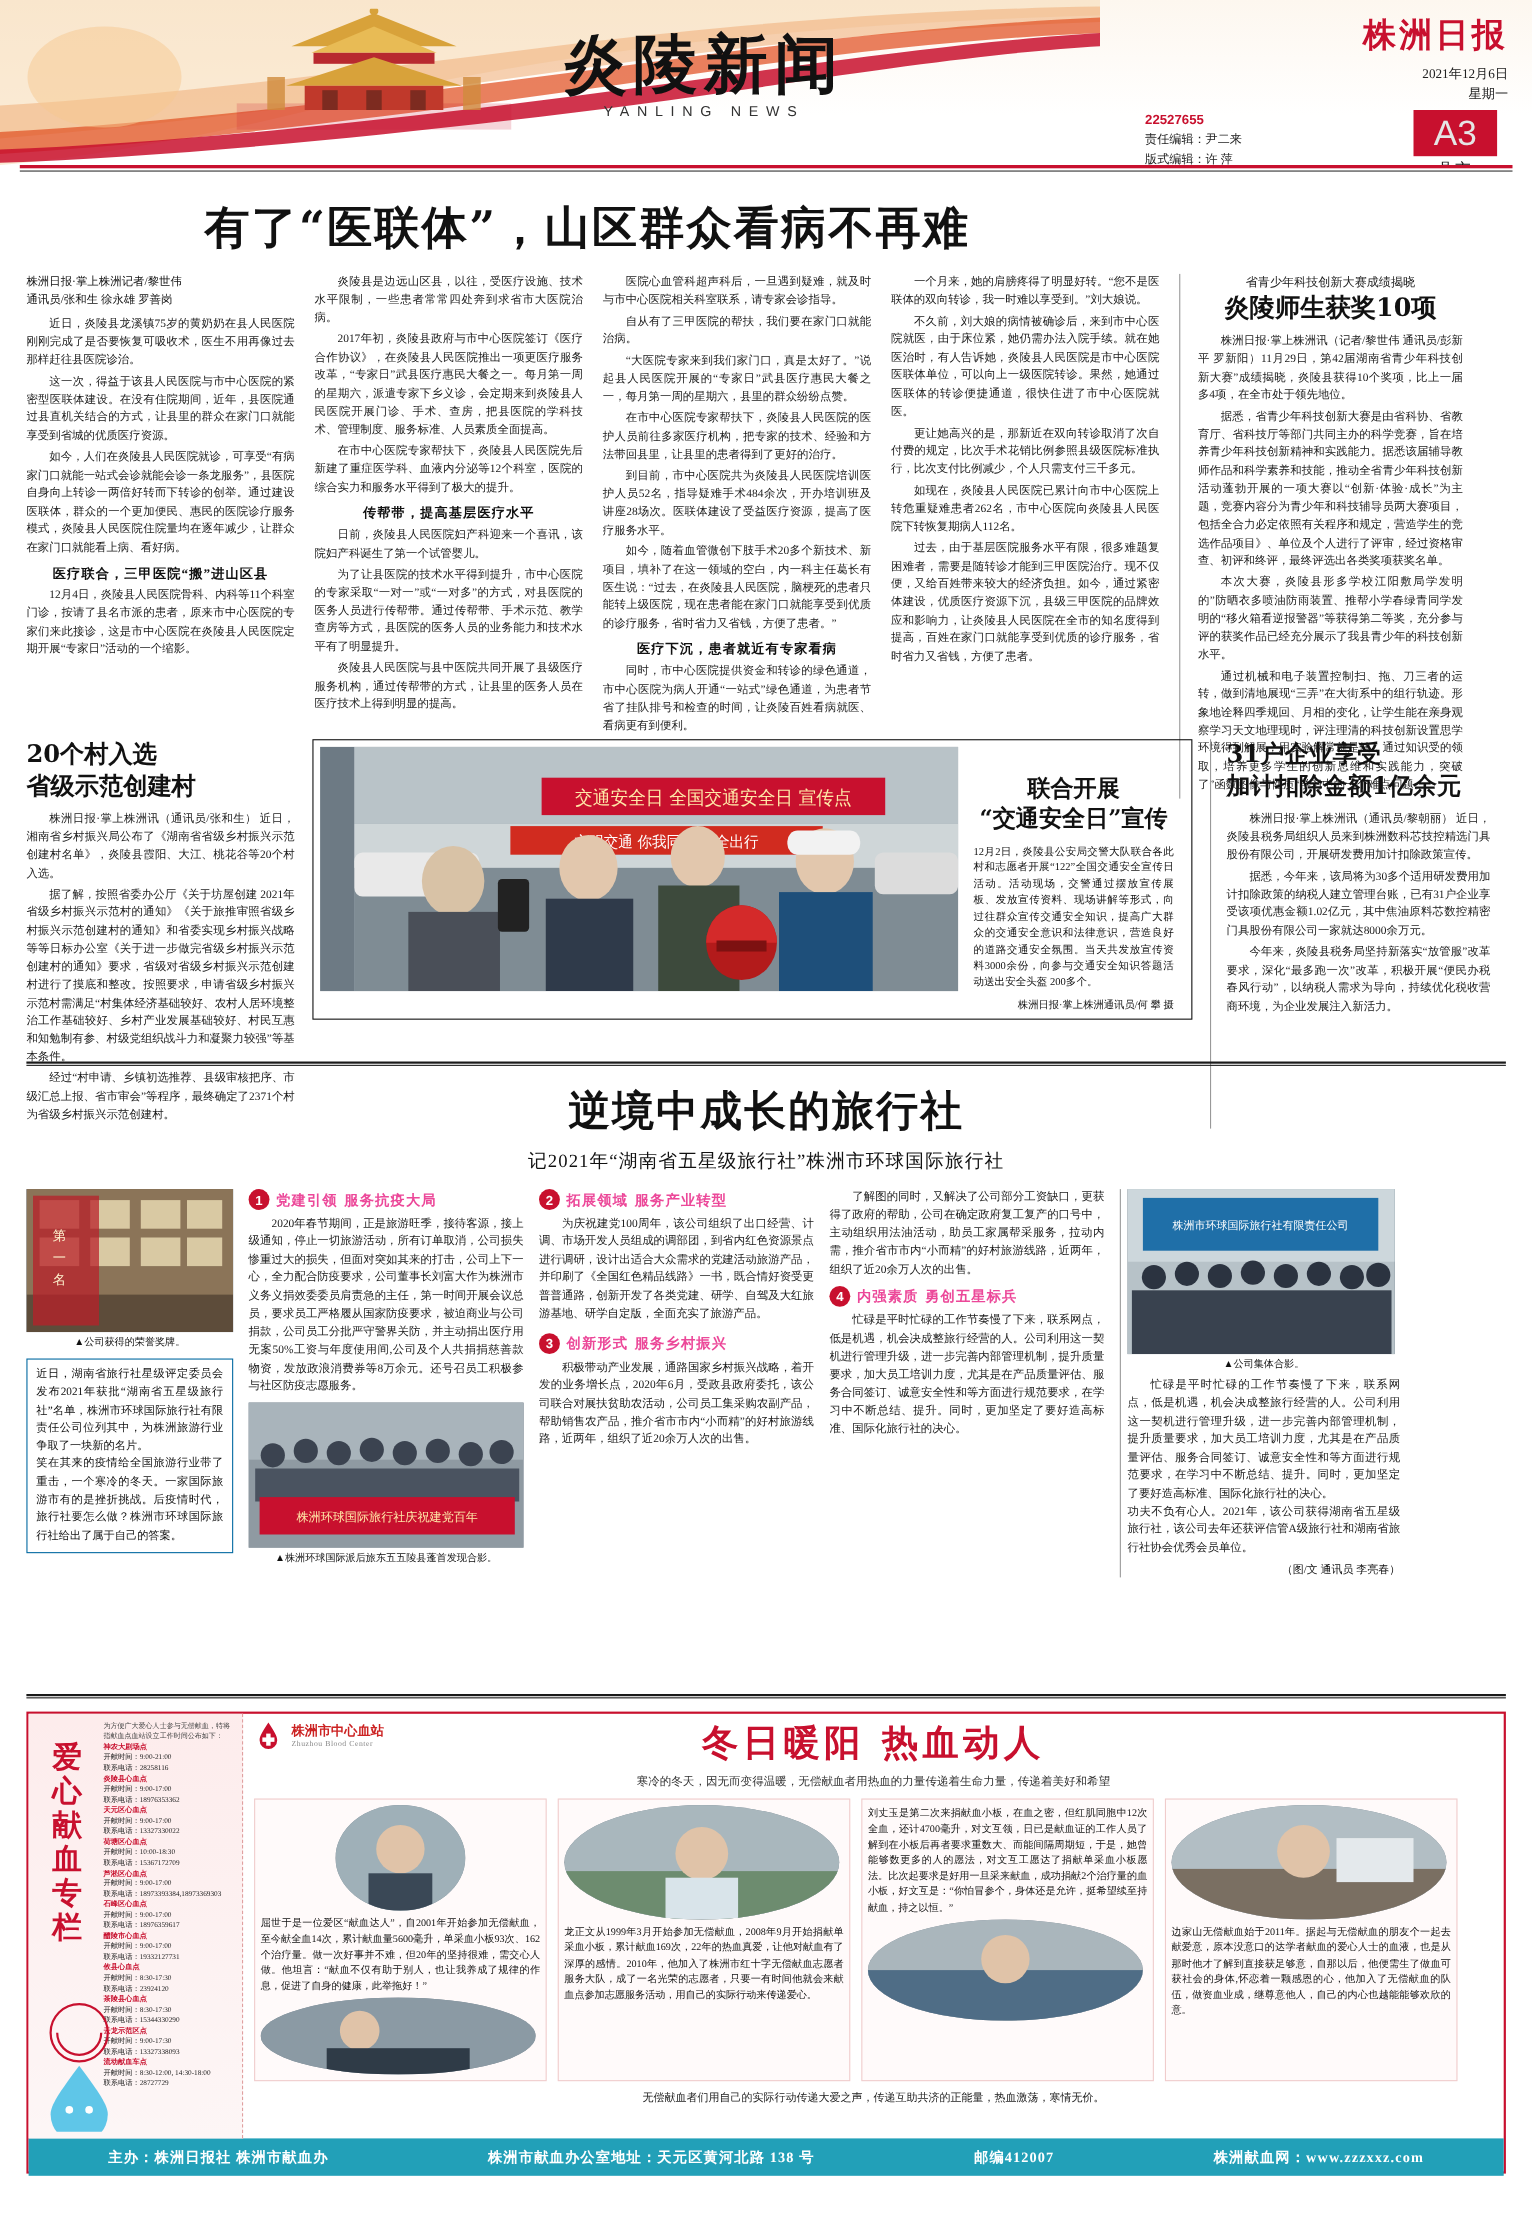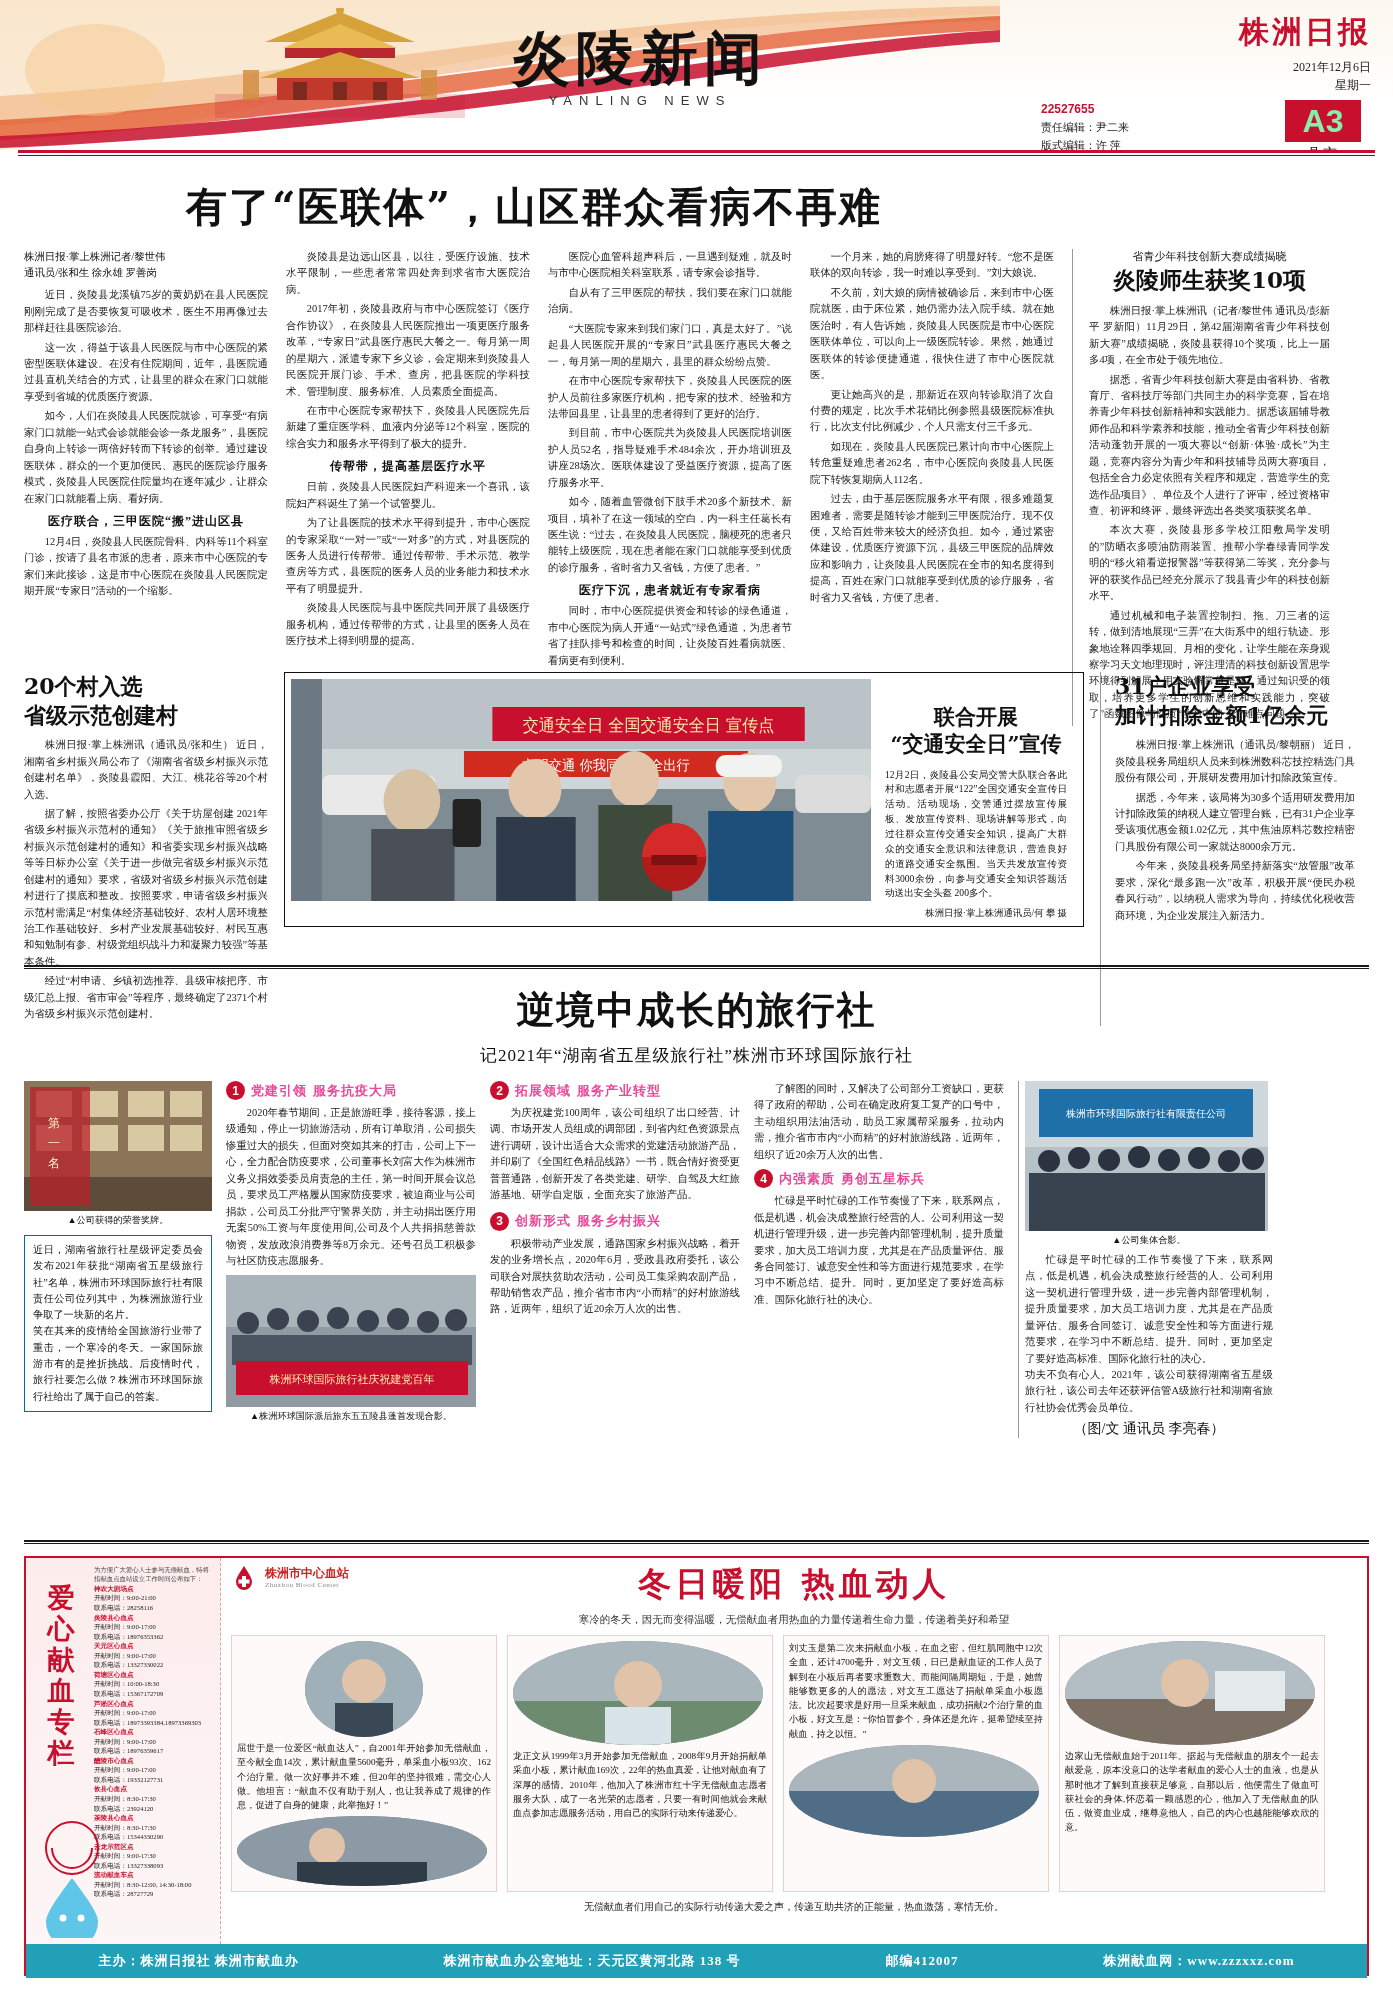--- a/index.html
+++ b/index.html
@@ -83,24 +83,24 @@
     justify-content: space-between;
     align-items: flex-start;
   }
   .pagebox {
     width: 76px;
     text-align: center;
     margin-right: 10px;
   }
   .pagebox .a3 {
     background: #c8102e;
-    color: #86efac;
+    color: #e5e5e5;
     font-family: "Liberation Sans", sans-serif;
     font-size: 32px;
-    font-weight: bold;
+    font-weight: normal;
     line-height: 42px;
     height: 42px;
   }
   .pagebox .sub {
     font-size: 14px;
     letter-spacing: 2px;
     margin-top: 3px;
   }
   .mast-contact {
     font-size: 11px;
@@ -646,21 +646,21 @@
                 <circle cx="228" cy="78" r="11"></circle>
               <rect x="4" y="92" width="236" height="58" fill="#39424f"></rect>
             </g>
           </svg>
         </div>
         <div class="pcap">▲公司集体合影。</div>
         <div class="col-text" style="margin-top:5px;">
           <p style="white-space:pre-line;">忙碌是平时忙碌的工作节奏慢了下来，联系网点，低是机遇，机会决成整旅行经营的人。公司利用这一契机进行管理升级，进一步完善内部管理机制，提升质量要求，加大员工培训力度，尤其是在产品质量评估、服务合同签订、诚意安全性和等方面进行规范要求，在学习中不断总结、提升。同时，更加坚定了要好造高标准、国际化旅行社的决心。
 功夫不负有心人。2021年，该公司获得湖南省五星级旅行社，该公司去年还获评信管A级旅行社和湖南省旅行社协会优秀会员单位。</p>
         </div>
-        <div style="font-size:14px;text-align:center;margin-top:4px;">（图/文 通讯员 李亮春）</div>
+        <div style="font-size:10px;text-align:right;margin-top:4px;">（图/文 通讯员 李亮春）</div>
       </div>
     </div>
   </div>
 
   <div class="divider-double" style="top: 1540px;"></div>
 
   <div class="blood" style="top: 1556px; height: 420px;">
     <div class="blood-inner" style="height:386px;">
       <div class="blood-left">
         <div style="font-size:6.4px;line-height:1.4;color:#444;margin-left:62px;">为方便广大爱心人士参与无偿献血，特将指献血点血站设立工作时间公布如下：</div>

